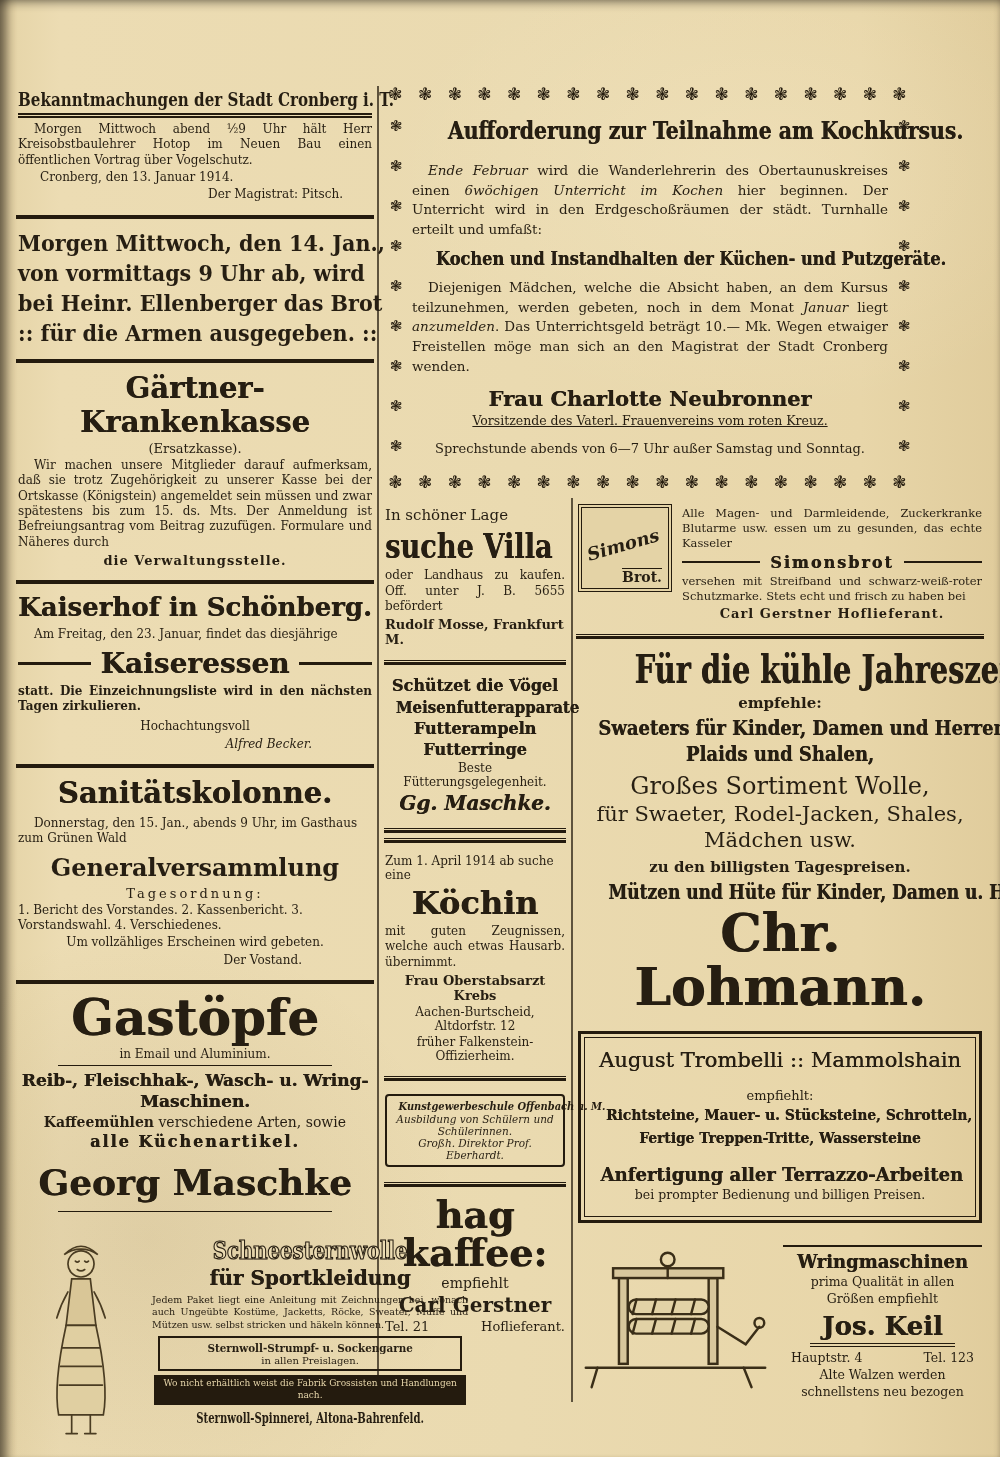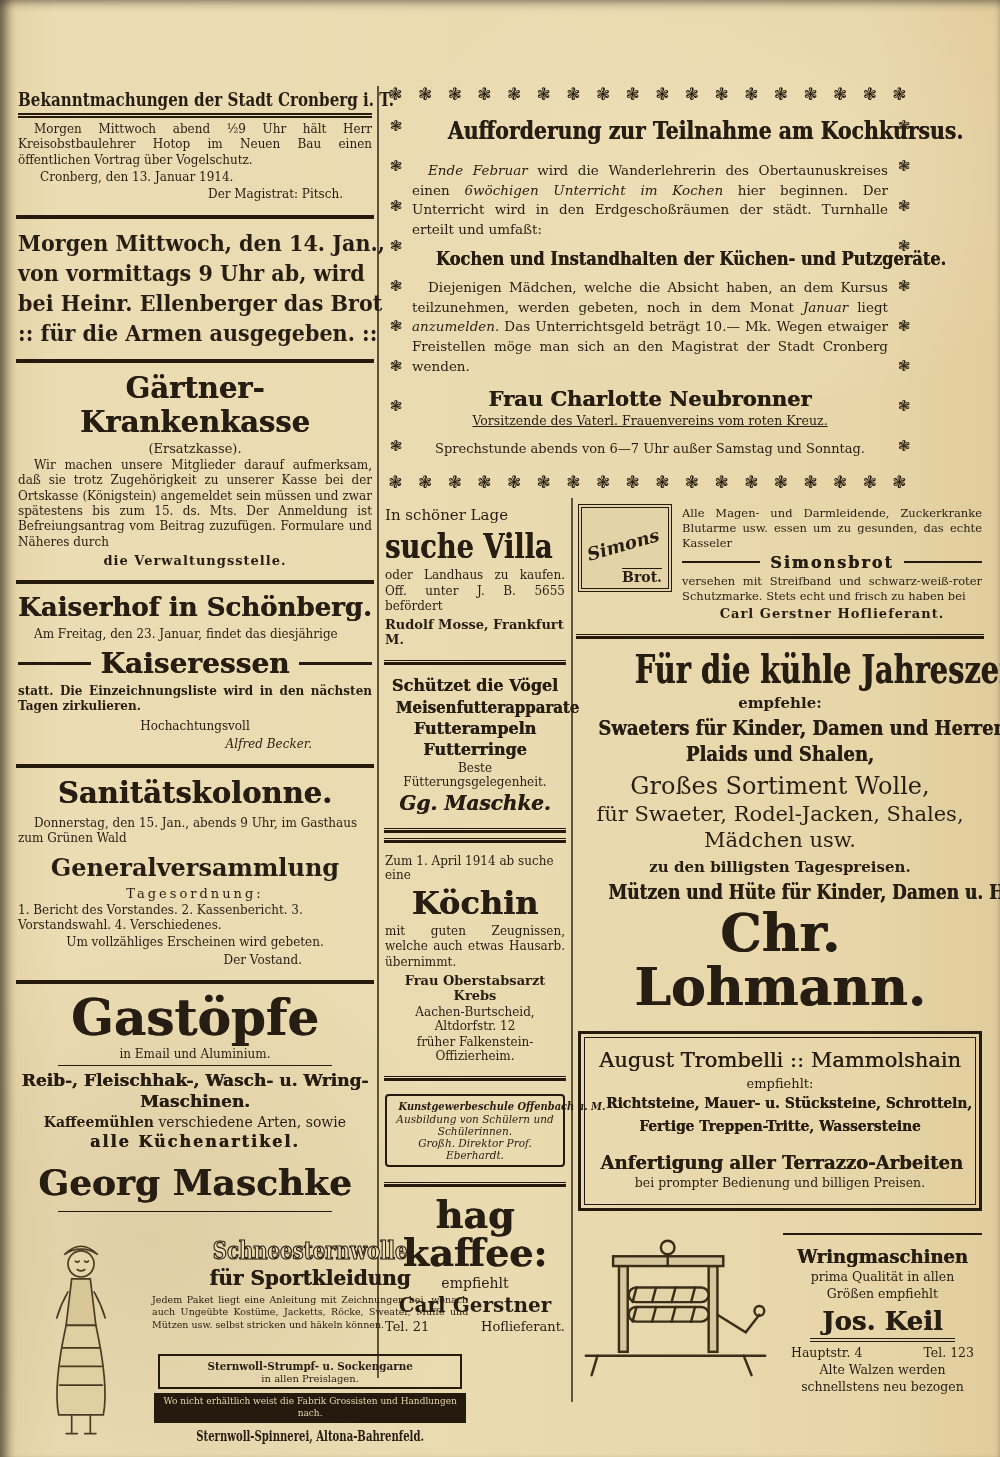--- a/index.html
+++ b/index.html
@@ -51,21 +51,21 @@
   .body15 { font-size:14px; }
   .thinrule { border-top:1.5px solid #241b0e; margin:4px 40px; }
 
   .schneestern { display:flex; gap:8px; margin-top:8px; }
   .girl { width:126px; flex:none; }
   .girl svg { width:100%; height:205px; }
   .schnee-right { flex:1; text-align:center; }
   .schnee-title { font-size:24px; font-weight:bold; color:#ecdcb3; -webkit-text-stroke:1.2px #2a2114; text-shadow:0 0 1px #2a2114; white-space:nowrap; transform:scaleX(.82); }
   .schnee-sub { font-size:20px; font-weight:bold; margin-top:1px; text-shadow:.4px 0 0 currentColor; }
   .tiny { font-size:9.5px; line-height:1.3; margin-top:4px; text-align:justify; }
-  .schnee-box { border:2px solid #241b0e; margin:23px 6px 4px; padding:3px 18px; }
+  .schnee-box { border:2px solid #241b0e; margin:5px 6px 4px; padding:3px 18px; }
   .schnee-box .b1 { font-size:11.5px; font-weight:bold; white-space:nowrap; transform:scaleX(.9); }
   .schnee-box .b2 { font-size:10px; }
   .schnee-rev { background:#241b0e; color:#e6d5a9; font-size:9px; padding:3px 6px; margin:0 2px; line-height:1.3; }
   .schnee-foot { font-size:14px; font-weight:bold; margin-top:5px; white-space:nowrap; transform:scaleX(.72); }
 
   
   .frame { position:absolute; left:384px; top:84px; width:532px; height:408px; }
   .orn { position:absolute; color:#241b0e; font-family:"DejaVu Sans", sans-serif; overflow:hidden; }
   .orn-top { top:0; left:0; right:0; font-size:17px; letter-spacing:5px; text-align:center; white-space:nowrap; }
   .orn-bottom { bottom:0; left:0; right:0; font-size:17px; letter-spacing:5px; text-align:center; white-space:nowrap; }
@@ -116,29 +116,29 @@
   .loh-sub { font-size:15px; font-weight:bold; margin:4px 0; }
   .loh-l12 { font-size:20px; font-weight:bold; white-space:nowrap; transform:scaleX(.9); text-shadow:.4px 0 0 currentColor; line-height:1.2; }
   .loh-l3 { font-size:24px; margin-top:6px; }
   .loh-l45 { font-size:21px; }
   .loh-l6 { font-size:15px; font-weight:bold; margin-top:6px; }
   .loh-l7 { font-size:20px; font-weight:bold; white-space:nowrap; transform:scaleX(.85); text-shadow:.4px 0 0 currentColor; margin-top:4px; }
   .loh-name { font-size:52px; font-weight:bold; text-shadow:.8px 0 0 currentColor; line-height:1.05; }
   .box-outer { border:3px solid #241b0e; padding:3px; margin-top:6px; }
   .box-inner { border:1px solid #241b0e; padding:10px 6px 12px; text-align:center; }
   .tr-title { font-size:21px; font-weight:normal; text-shadow:.4px 0 0 currentColor; }
-  .tr-sub { font-size:13px; margin-top:4px; }
+  .tr-sub { font-size:13px; margin-top:16px; }
   .tr-l1 { font-size:15px; font-weight:bold; white-space:nowrap; transform:scaleX(.92); text-shadow:.3px 0 0 currentColor; line-height:1.4; }
   .tr-l3 { font-size:19px; font-weight:bold; white-space:nowrap; transform:scaleX(.95); margin-top:14px; text-shadow:.4px 0 0 currentColor; }
   .tr-l4 { font-size:12.5px; margin-top:2px; }
   .wring { display:flex; gap:10px; margin-top:10px; }
   .wring-pic { width:195px; flex:none; }
   .wring-pic svg { width:100%; height:150px; }
   .wring-text { flex:1; text-align:center; }
-  .w-title { font-size:18px; font-weight:bold; text-shadow:.4px 0 0 currentColor; border-top:2px solid #241b0e; padding-top:11px; }
+  .w-title { font-size:18px; font-weight:bold; text-shadow:.4px 0 0 currentColor; border-top:2px solid #241b0e; padding-top:4px; }
   .w-body { font-size:12.5px; }
   .w-name { font-size:26px; font-weight:bold; display:inline-block; border-bottom:4px double #241b0e; padding:0 12px 2px; margin:3px 0; text-shadow:.4px 0 0 currentColor; }
   .w-addr { display:flex; justify-content:space-between; font-size:12.5px; padding:0 8px; }
   .w-note { font-size:12.5px; }
 </style>
 </head>
 <body>
 
 <div class="paper">
   <div class="vrule vrule1"></div>

